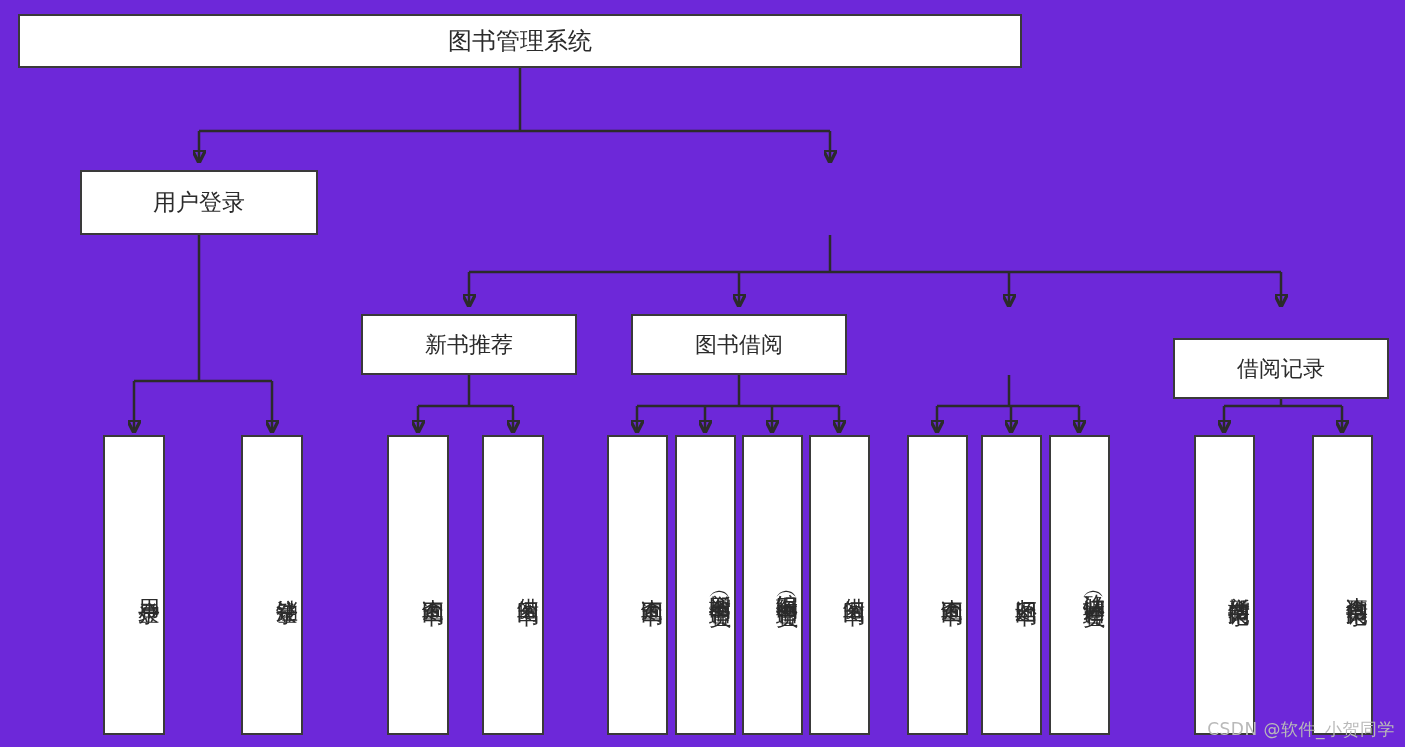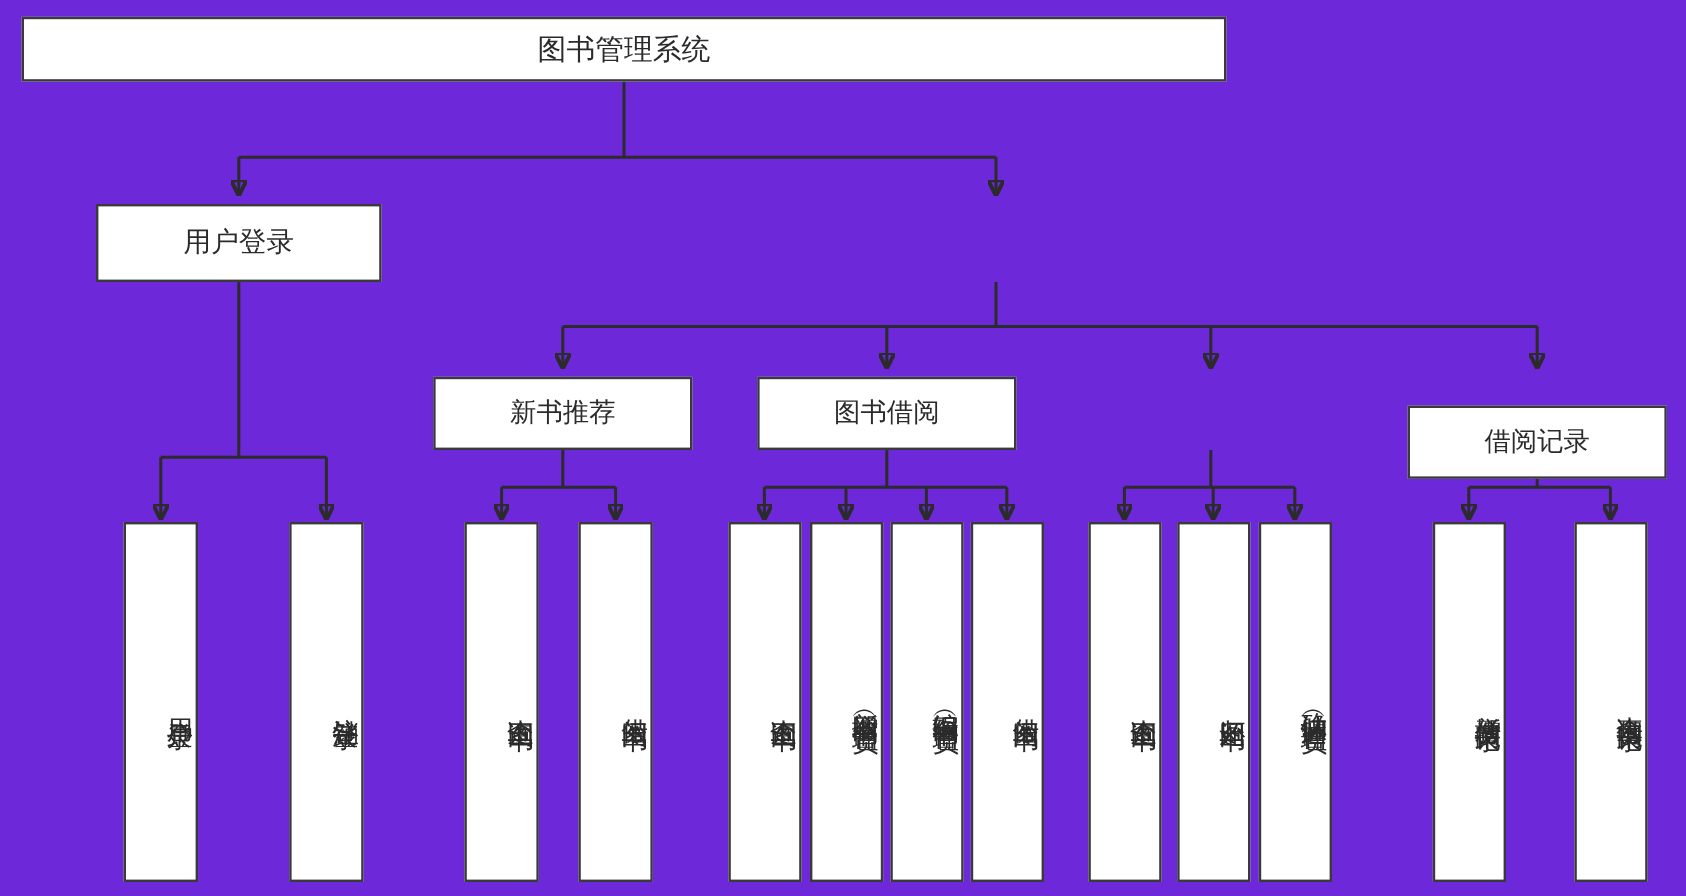--- a/index.html
+++ b/index.html
@@ -182,14 +182,15 @@
   </div>
 
   <div class="node leaf" style="left:1194px; top:435px; width:61px; height:300px;">
     <span class="vtext">新增借阅记录</span>
   </div>
 
   <div class="node leaf" style="left:1312px; top:435px; width:61px; height:300px;">
     <span class="vtext">查询借阅记录</span>
   </div>
 
+  <div class="watermark">CSDN @软件_小贺同学</div>
 
 </div>
 
 </body></html>

